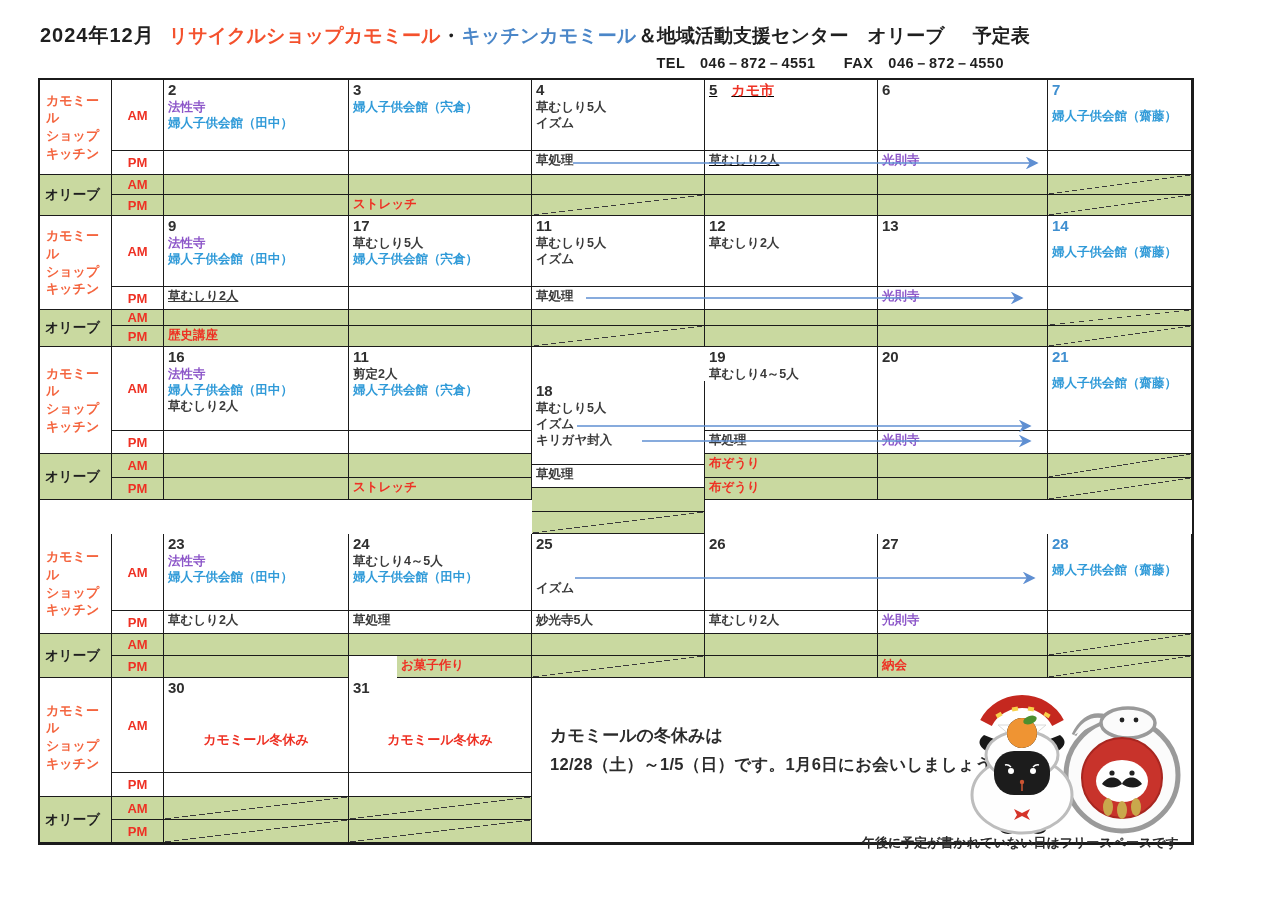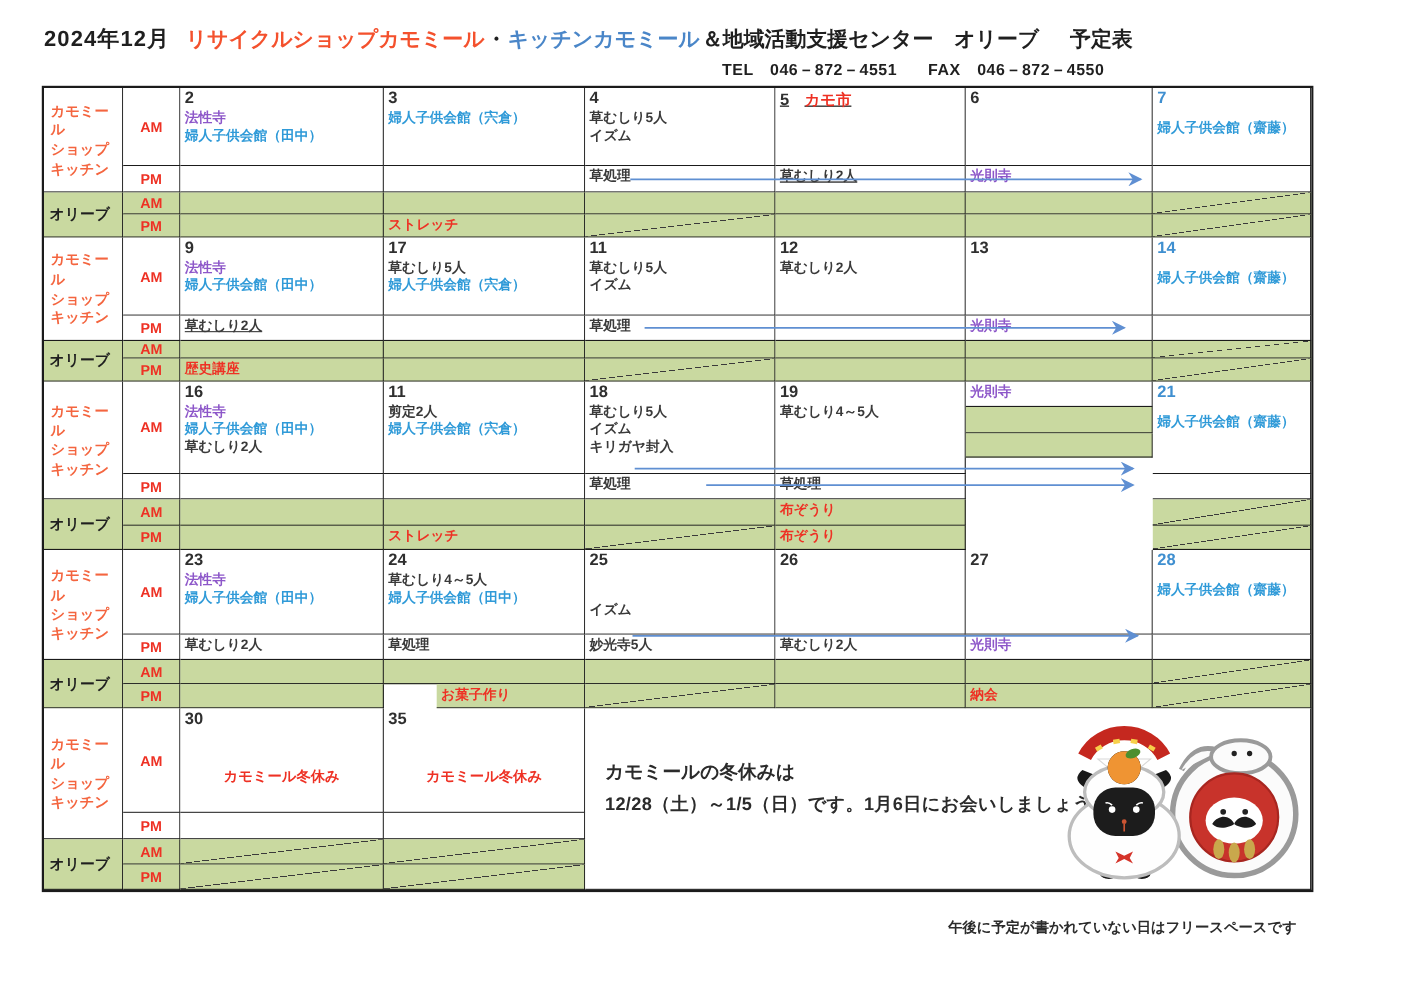--- a/index.html
+++ b/index.html
@@ -255,21 +255,21 @@
               <div class="item c-dark">剪定2人</div>
               <div class="item c-blue">婦人子供会館（宍倉）</div>
             </div>
             <div class="cell day pmcell" style="height: 23px;"></div>
             <div class="cell day green" style="height: 24px;"></div>
             <div class="cell day green" style="height: 22px;">
               <div class="item c-red">ストレッチ</div>
             </div>
           </div>
           <div class="col" style="width: 173px;">
-            <div class="cell day" style="height: 84px;">
+            <div class="cell day" style="height: 84px; margin-top: 34px;">
               <div class="dateline"><span class="date">18</span></div>
               <div class="item c-dark">草むしり5人</div>
               <div class="item c-dark">イズム</div>
               <div class="item c-dark">キリガヤ封入</div>
             </div>
             <div class="cell day pmcell" style="height: 23px;">
               <div class="item c-dark">草処理</div>
             </div>
             <div class="cell day green" style="height: 24px;"></div>
             <div class="cell day green diag" style="height: 22px;"></div>
@@ -283,20 +283,23 @@
               <div class="item c-dark">草処理</div>
             </div>
             <div class="cell day green" style="height: 24px;">
               <div class="item c-red">布ぞうり</div>
             </div>
             <div class="cell day green" style="height: 22px;">
               <div class="item c-red">布ぞうり</div>
             </div>
           </div>
           <div class="col" style="width: 170px;">
+            <div class="cell day" style="height: 84px;">
+              <div class="dateline"><span class="date">20</span></div>
+            </div>
             <div class="cell day pmcell" style="height: 23px;">
               <div class="item c-purple">光則寺</div>
             </div>
             <div class="cell day green" style="height: 24px;"></div>
             <div class="cell day green" style="height: 22px;"></div>
           </div>
           <div class="col" style="width: 144px;">
             <div class="cell day" style="height: 84px;">
               <div class="dateline"><span class="date blue">21</span></div>
               <div class="item c-blue gap1">婦人子供会館（齋藤）</div>
@@ -405,21 +408,21 @@
             <div class="cell day" style="height: 95px;">
               <div class="dateline"><span class="date">30</span></div>
               <div class="winter">カモミール冬休み</div>
             </div>
             <div class="cell day pmcell" style="height: 24px;"></div>
             <div class="cell day green diag" style="height: 23px;"></div>
             <div class="cell day green diag" style="height: 23px;"></div>
           </div>
           <div class="col" style="width: 183px;">
             <div class="cell day" style="height: 95px;">
-              <div class="dateline"><span class="date">35</span></div>
+              <div class="dateline"><span class="date">31</span></div>
               <div class="winter">カモミール冬休み</div>
             </div>
             <div class="cell day pmcell" style="height: 24px;"></div>
             <div class="cell day green diag" style="height: 23px;"></div>
             <div class="cell day green diag" style="height: 23px;"></div>
           </div>
           <div class="cell merged" style="width: 660px; height: 165px;">
             <div class="mtext">
               <div class="mline1">カモミールの冬休みは</div>
               <div class="mline2">12/28（土）～1/5（日）です。1月6日にお会いしましょう！</div>

